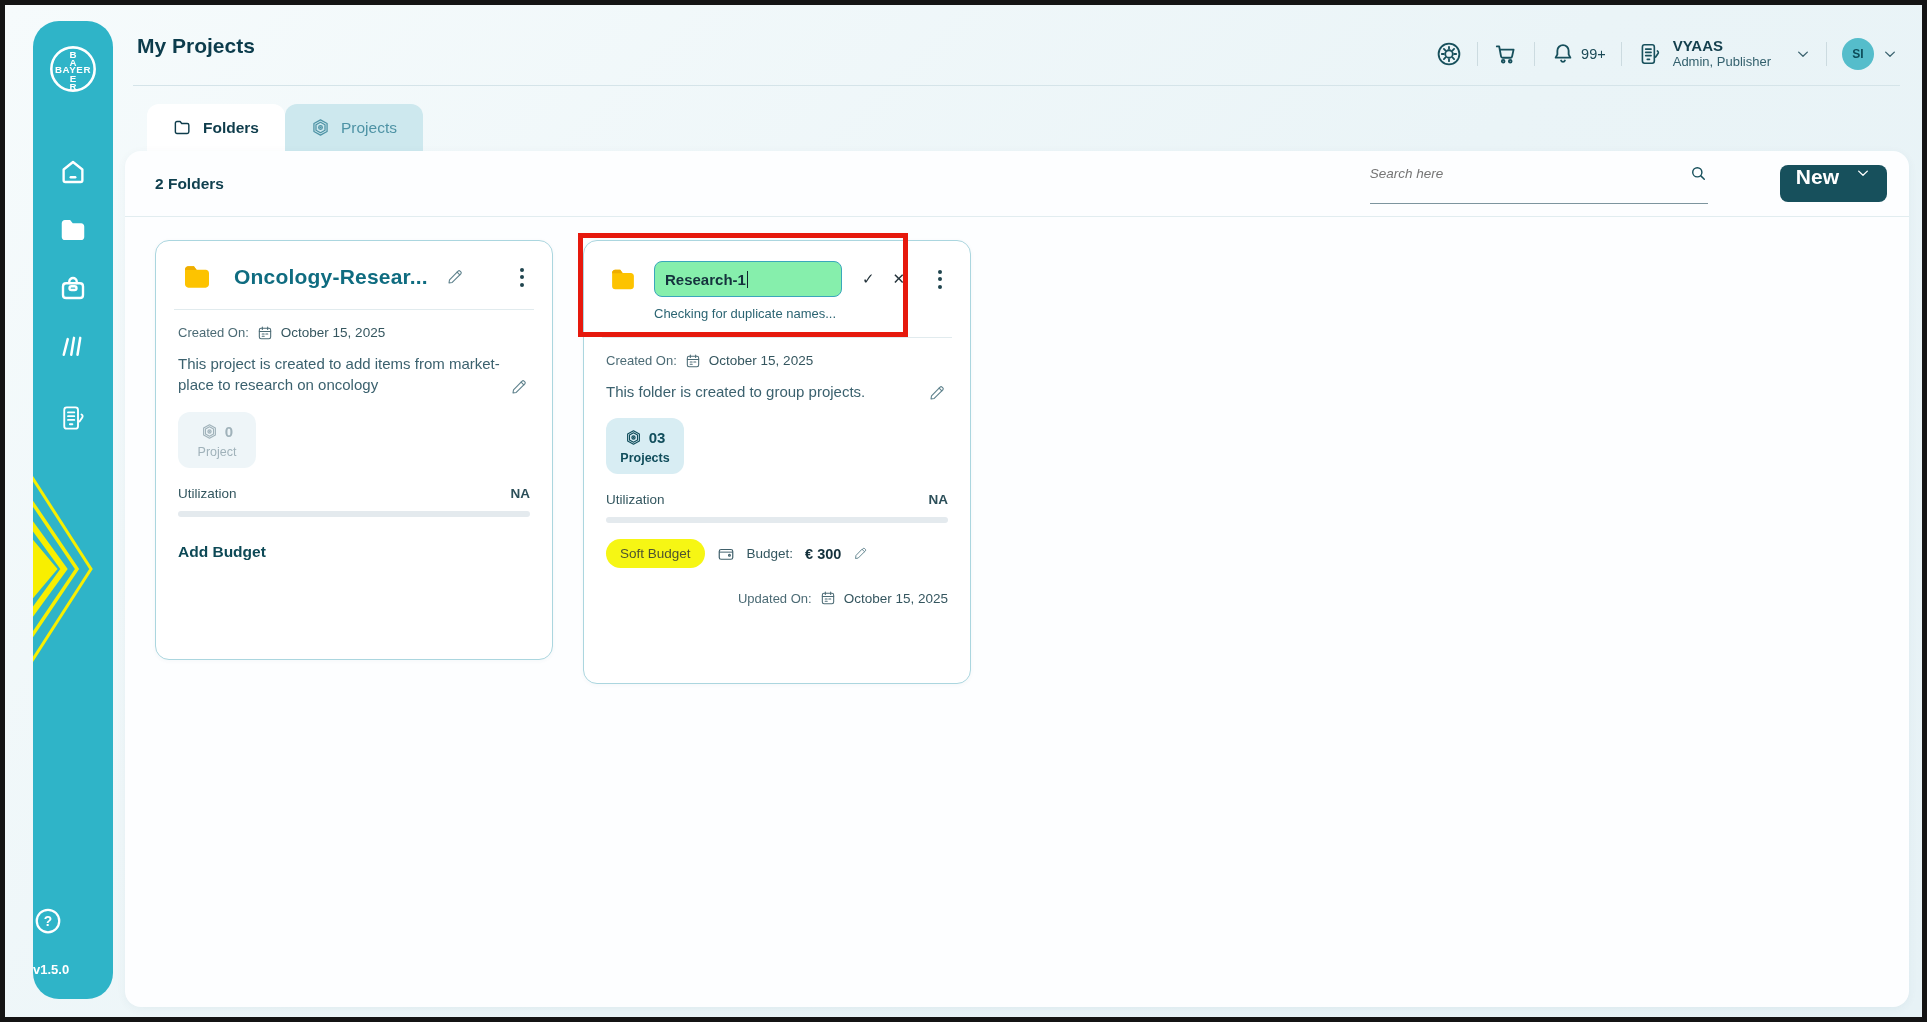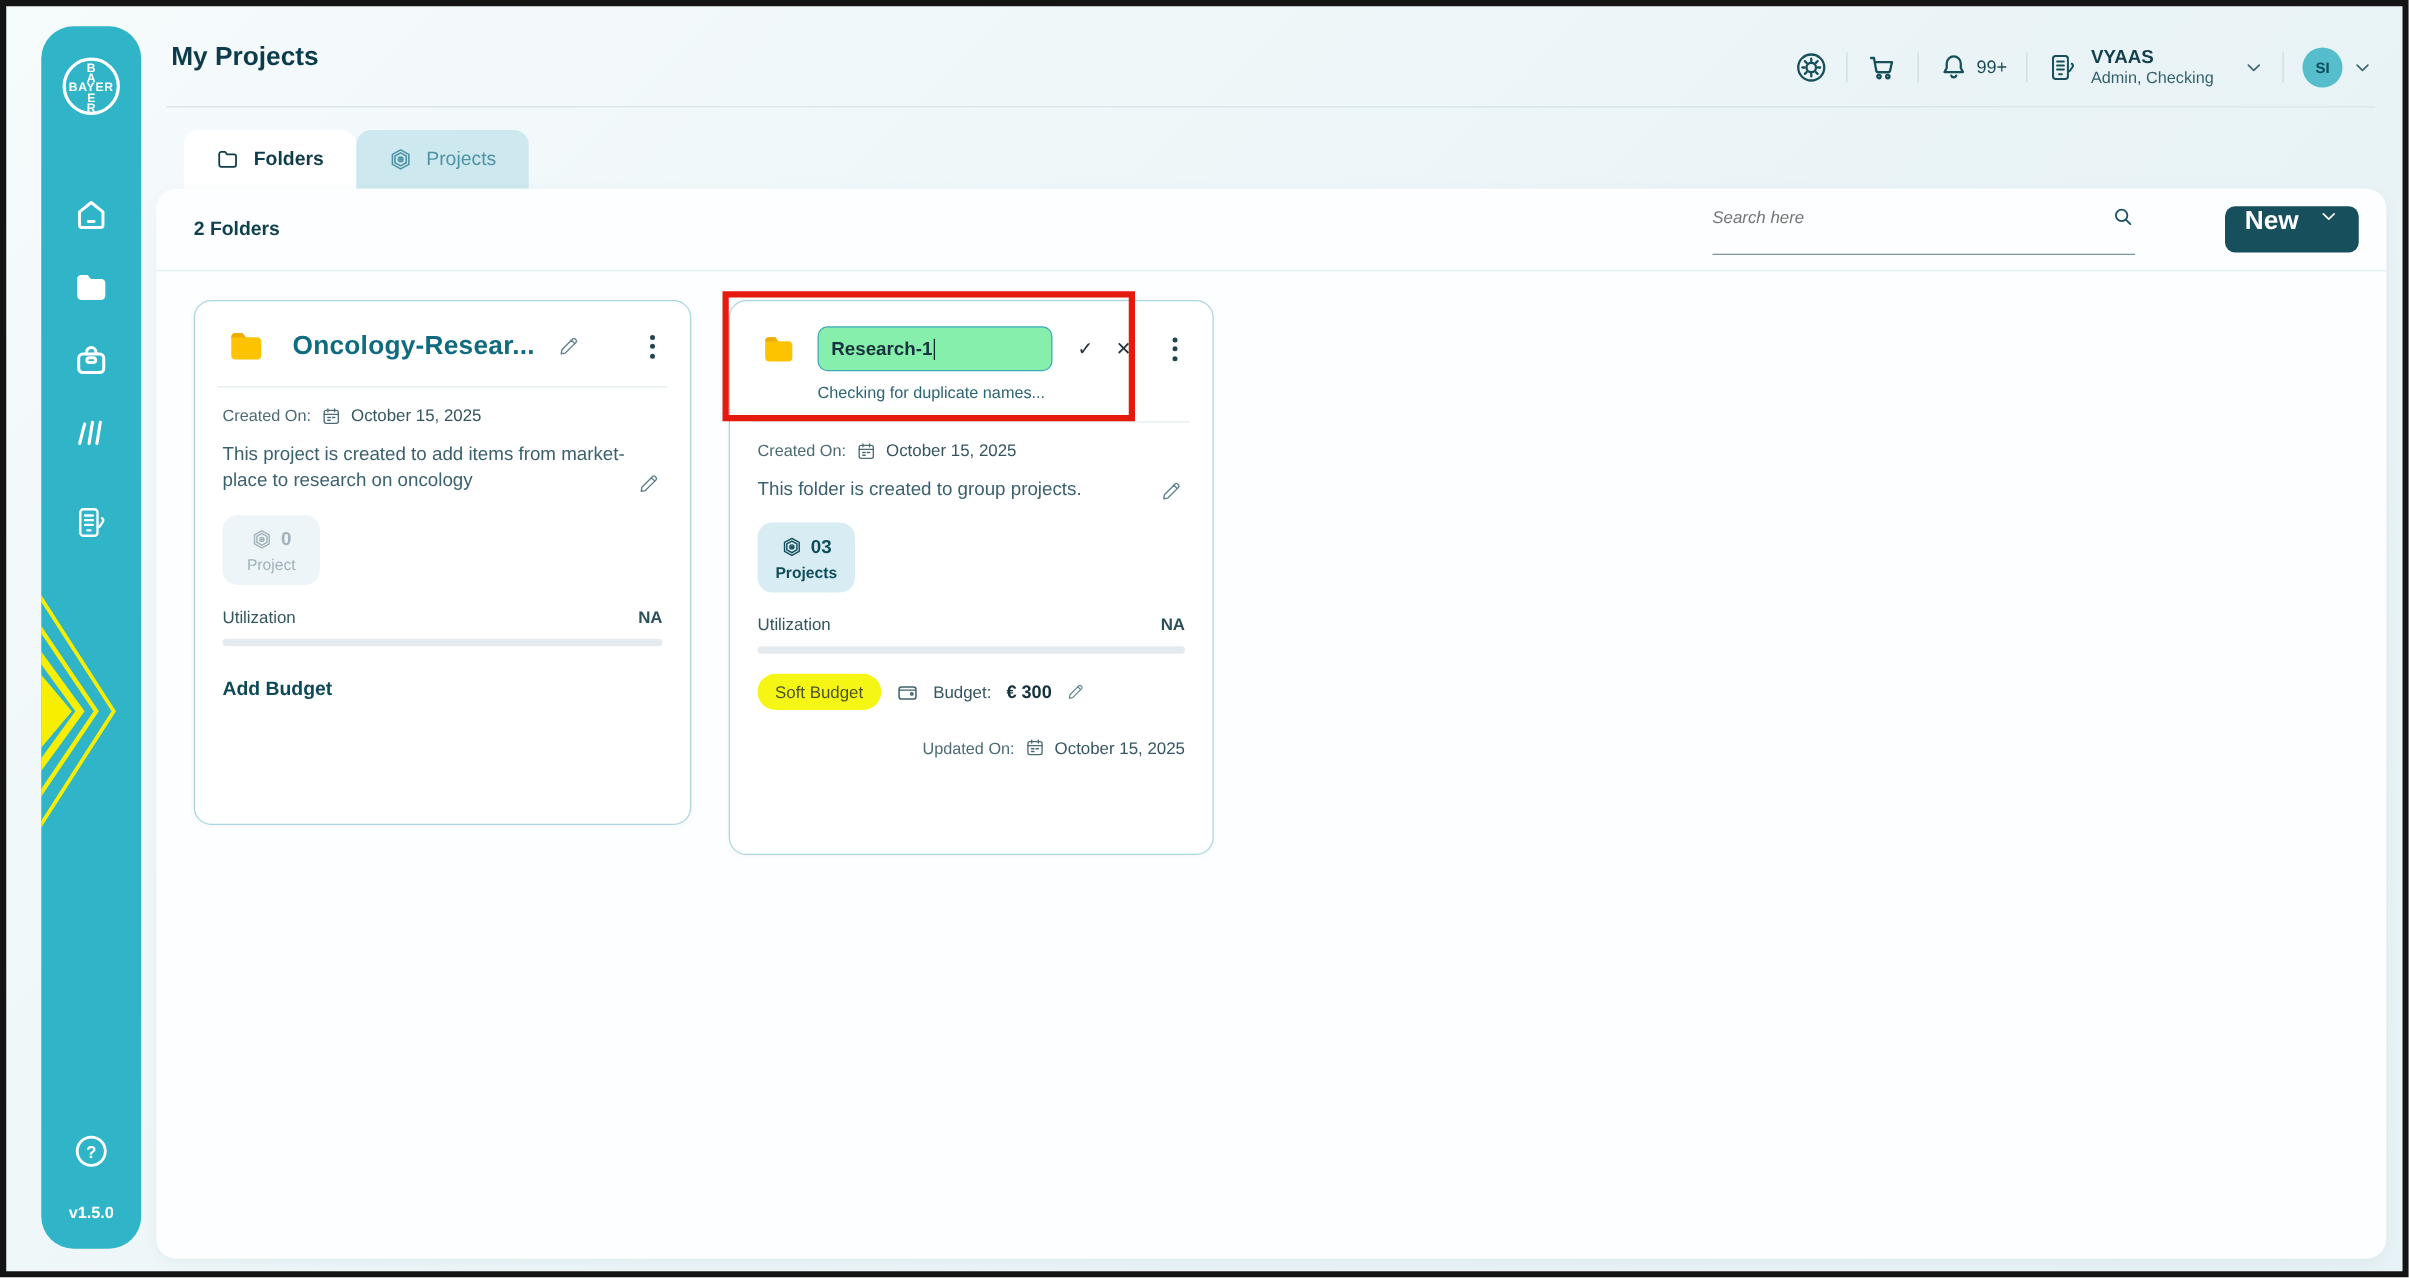--- a/index.html
+++ b/index.html
@@ -15,21 +15,21 @@
   .sidebar {
     position:absolute; left:28px; top:16px; width:80px; height:978px;
     background:#2fb4c8; border-radius:26px; overflow:hidden;
     display:flex; flex-direction:column; align-items:center;
   }
   .logo { margin-top:22px; }
   .side-nav { margin-top:62px; display:flex; flex-direction:column; align-items:center; gap:28px; color:#fff; }
   .side-icon { width:30px; height:30px; color:#fff; cursor:pointer; }
   .side-icon.org-gap { margin-top:14px; }
   .chevrons { position:absolute; left:-16px; top:428px; }
-  .side-bottom { position:absolute; bottom:22px; left:0; right:0; display:flex; flex-direction:column; align-items:center; gap:26px; }
+  .side-bottom { position:absolute; bottom:22px; left:0; right:0; display:flex; flex-direction:column; align-items:flex-start; gap:26px; }
   .help-icon { width:30px; height:30px; color:#fff; cursor:pointer; }
   .version { color:#fff; font-size:13px; font-weight:700; }
 
   
   .header { position:absolute; left:128px; top:0; right:14px; height:81px; }
   .page-title { position:absolute; left:4px; top:29px; font-size:21px; font-weight:700; color:#0c3c4c; }
   .header-divider { position:absolute; left:0; right:8px; bottom:0; height:1px; background:#d5e4e9; }
   .header-right { position:absolute; right:10px; top:0; height:97px; display:flex; align-items:center; gap:15px; color:#17505c; }
   .hsep { width:1px; height:24px; background:#ccdbe0; }
   .hicon { width:26px; height:26px; color:#17505c; cursor:pointer; }
@@ -254,21 +254,21 @@
           </svg>
         <span class="badge-99">99+</span>
       </span>
       <span class="hsep"></span>
       <span class="org-wrap">
         <svg class="hicon" viewBox="0 0 24 24">
             <use href="#i-org"></use>
           </svg>
         <span class="org-text">
           <div class="org-name">VYAAS</div>
-          <div class="org-role">Admin, Checking</div>
+          <div class="org-role">Admin, Publisher</div>
         </span>
         <svg class="chev" viewBox="0 0 24 24">
             <use href="#i-chevdown"></use>
           </svg>
       </span>
       <span class="hsep"></span>
       <span class="avatar-wrap">
         <span class="avatar">SI</span>
         <svg class="chev" viewBox="0 0 24 24">
             <use href="#i-chevdown"></use>

